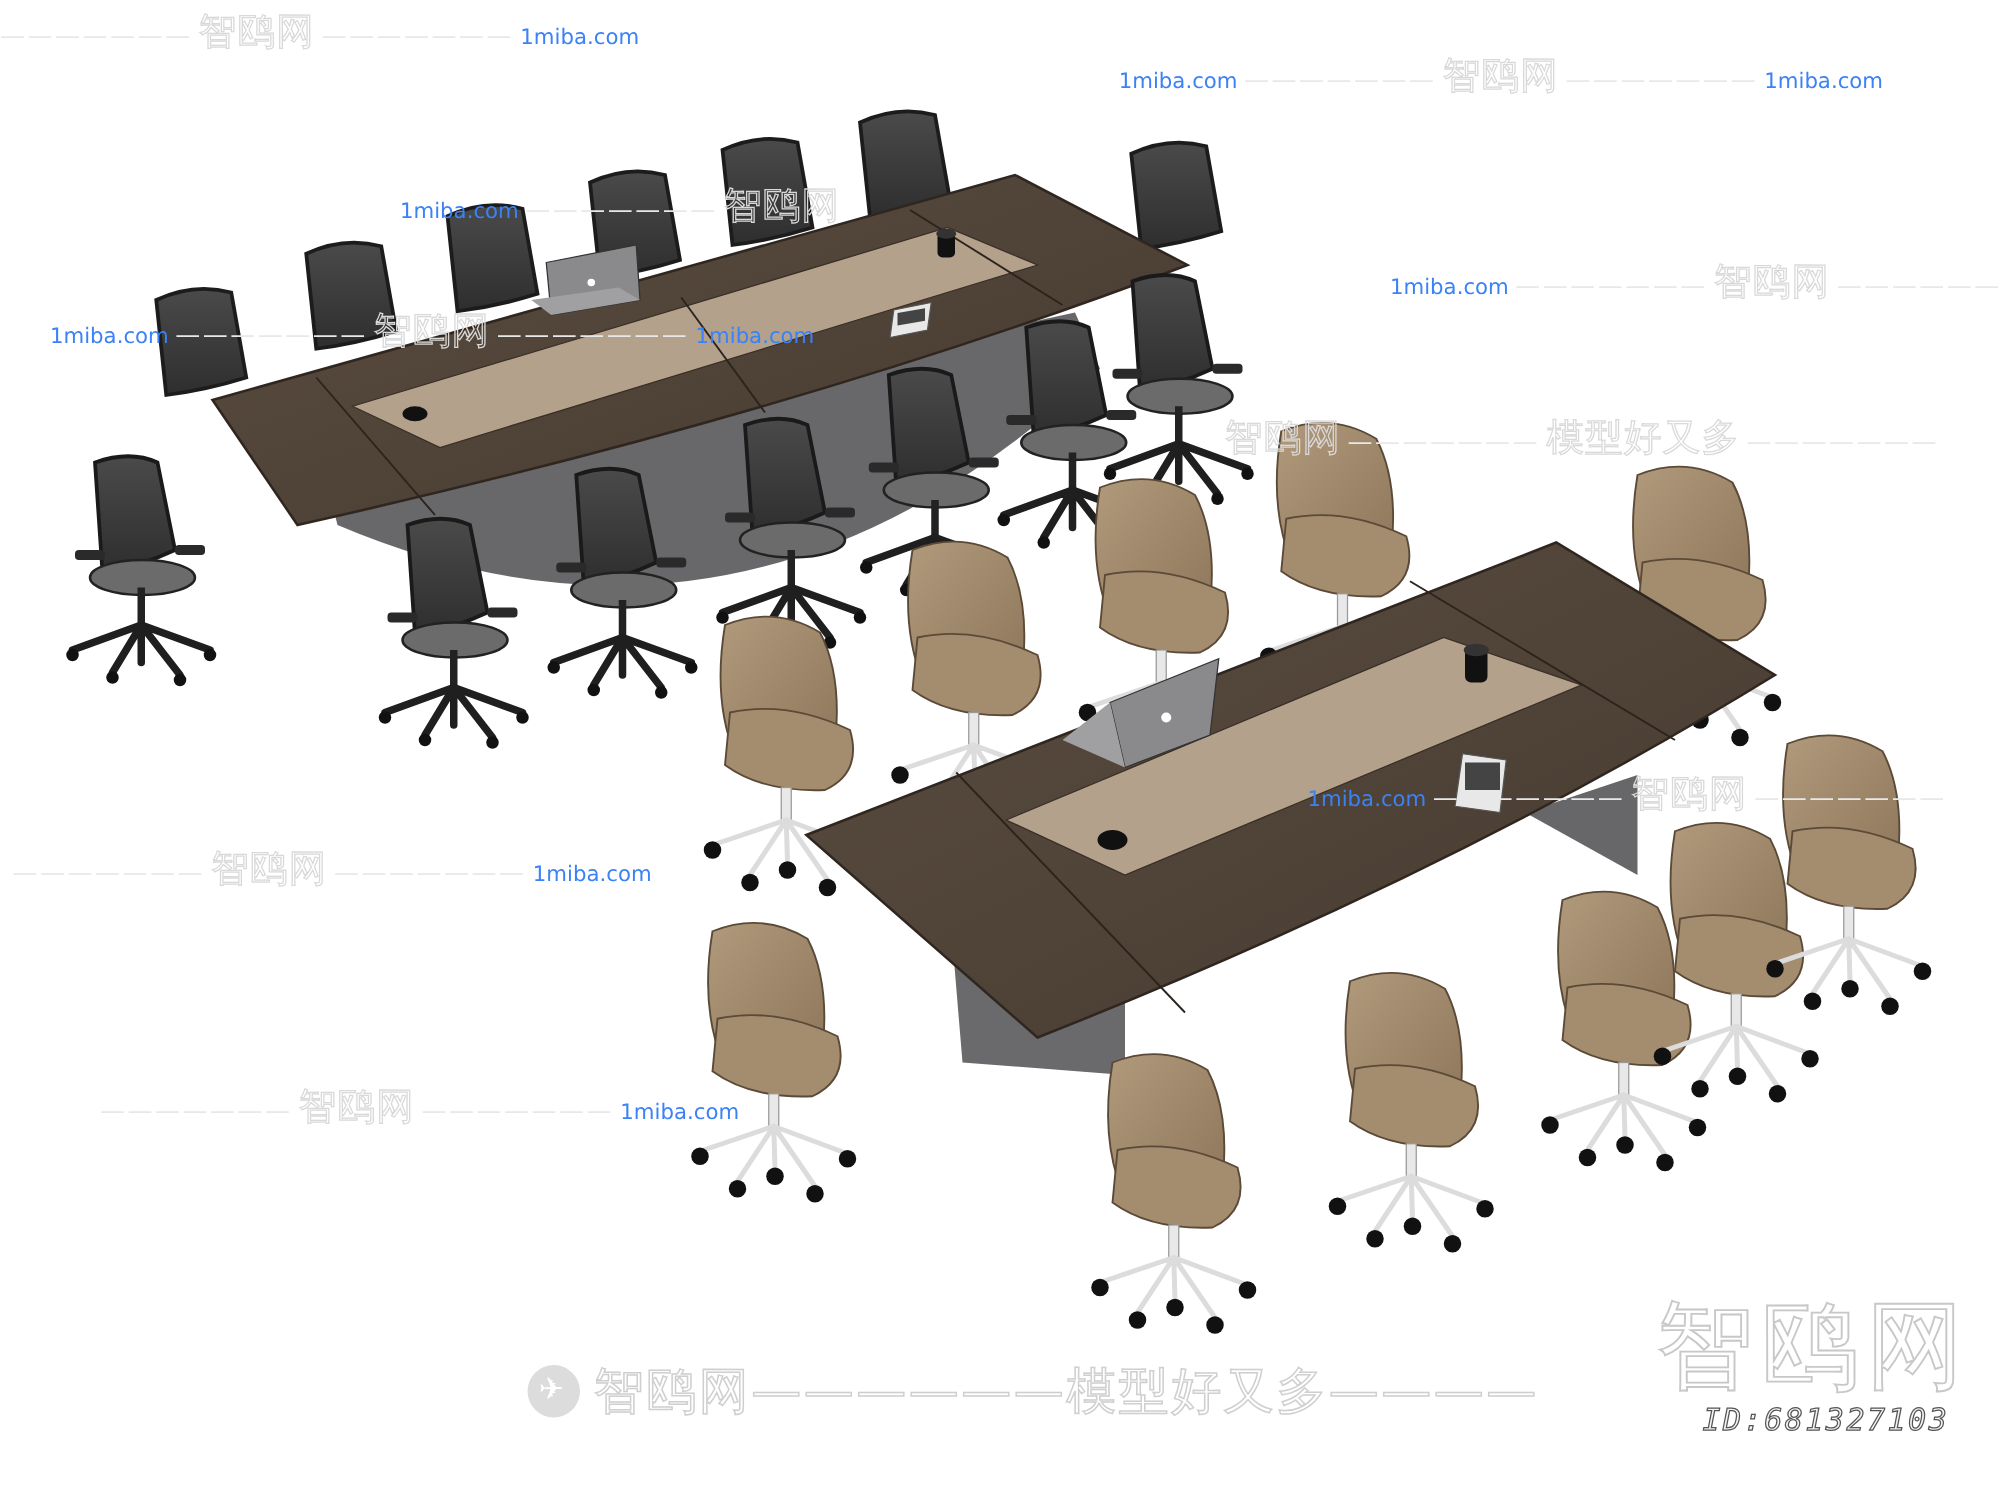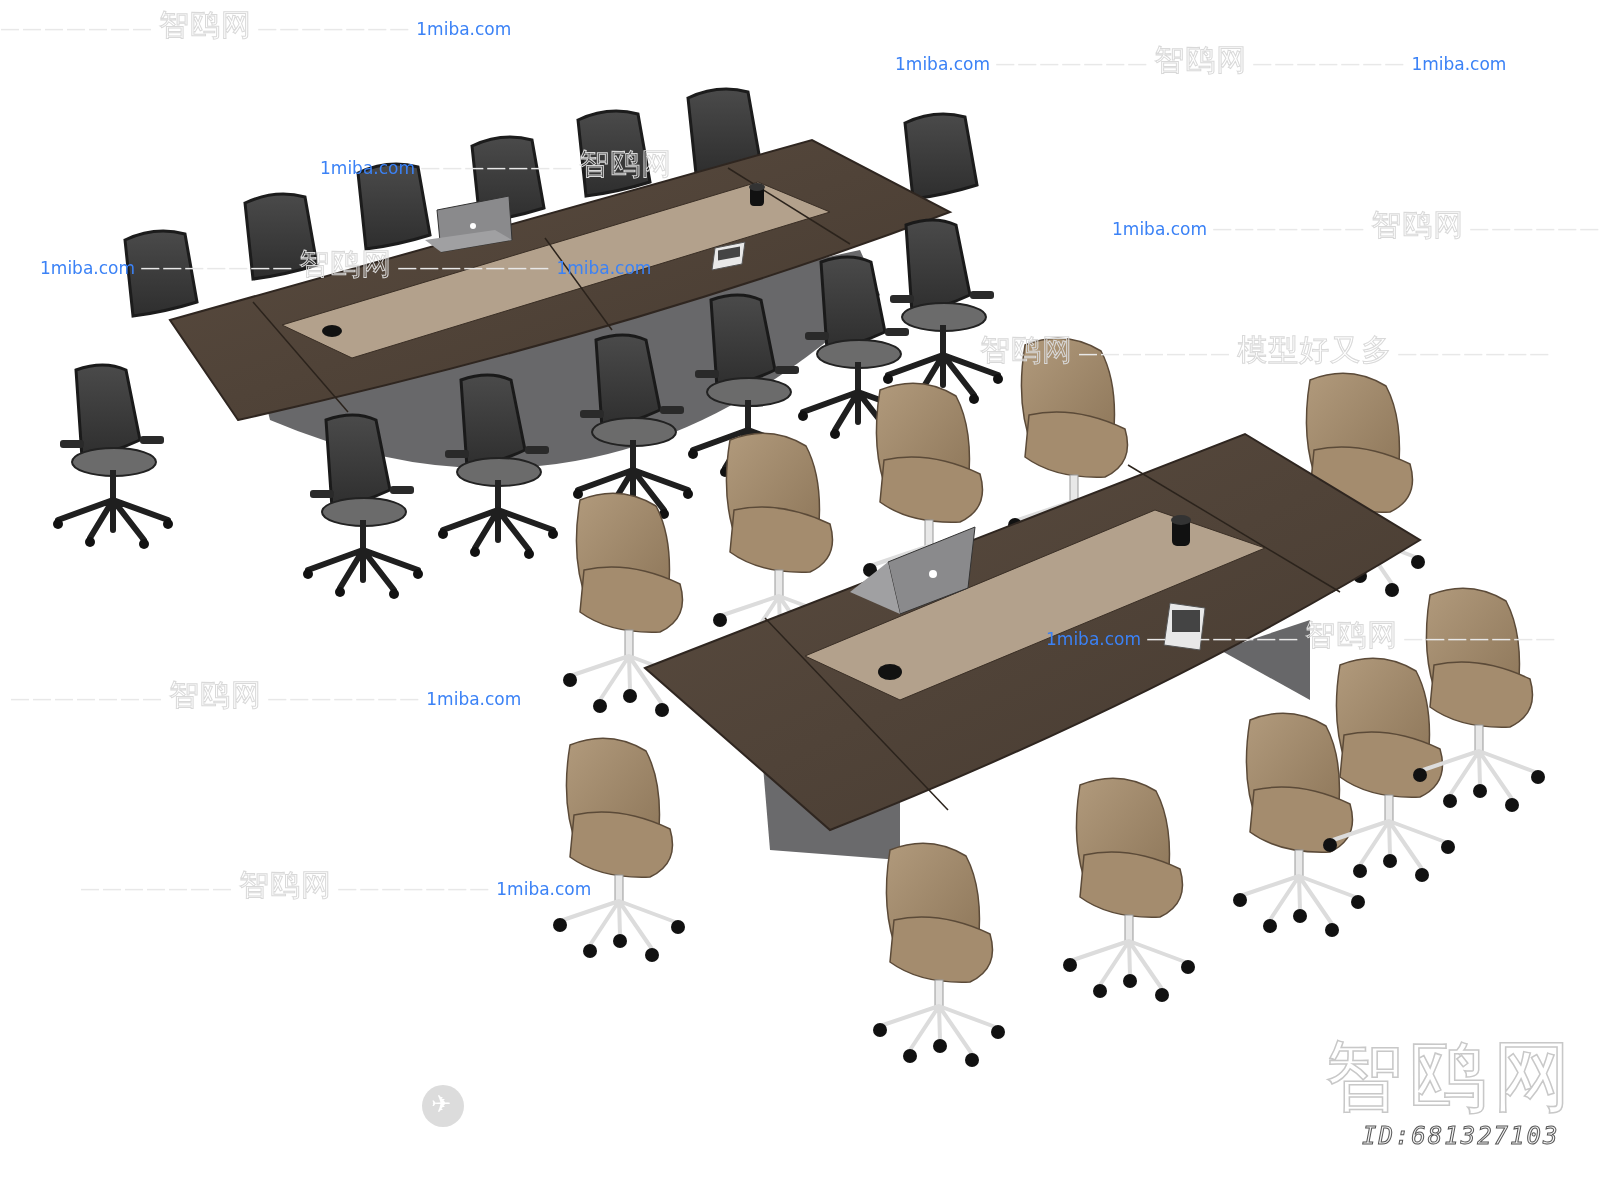--- a/index.html
+++ b/index.html
@@ -193,15 +193,16 @@
 </div>
 <div class="wm" style="left:80px;top:865px;">
   <span class="dash">———————</span>
   <span class="cn">智鸥网</span>
   <span class="dash">———————</span>
   <span class="url">1miba.com</span>
 </div>
 
 <div id="wm-bottom">
   <span class="logo"></span>
+  <span class="cn">智鸥网——————模型好又多————</span>
 </div>
 <div id="wm-big">智鸥网</div>
 <div id="wm-id">ID:681327103</div>
 
 </body></html>

